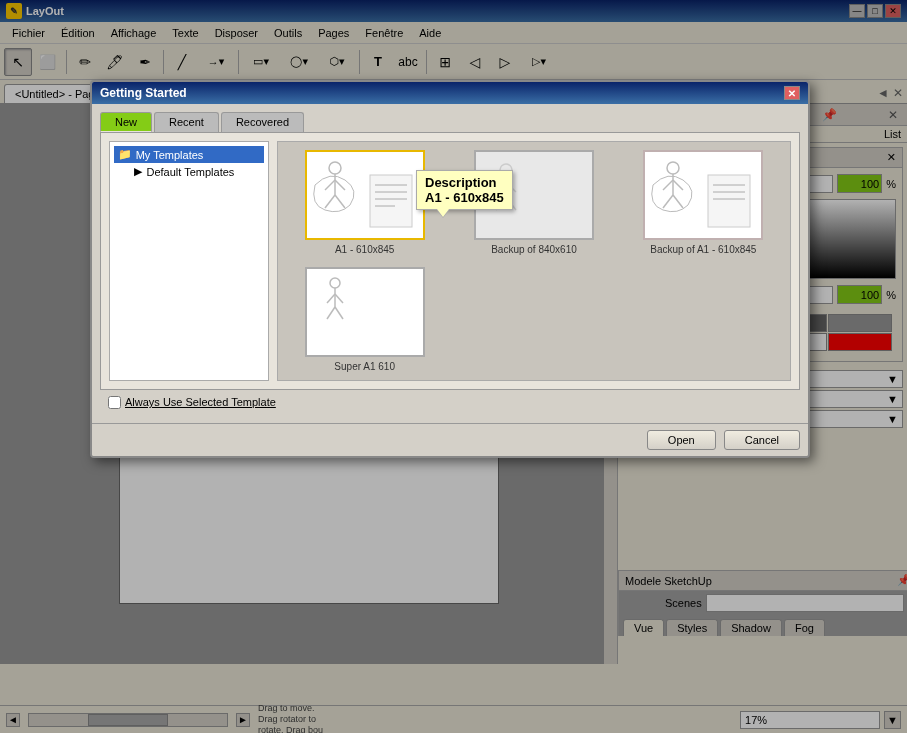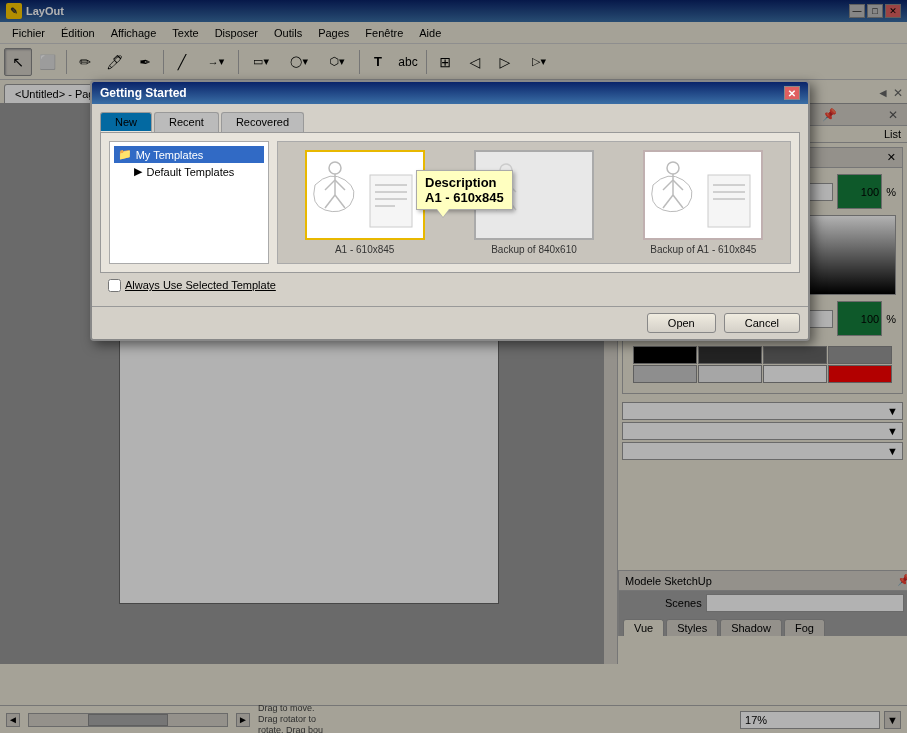--- a/index.html
+++ b/index.html
@@ -227,23 +227,23 @@
       flex-direction: column;
       gap: 6px;
     }
     .color-input-row {
       display: flex;
       align-items: center;
       gap: 4px;
     }
     .percent-input {
       width: 45px;
-      height: 35px;
+      height: 19px;
       border: 1px solid #999;
-      background: #15803d;
+      background: #84cc16;
       font-size: 11px;
       padding: 0 2px;
       text-align: right;
     }
     .percent-label {
       font-size: 11px;
     }
     #color-gradient {
       width: 100%;
       height: 80px;
@@ -350,21 +350,21 @@
       padding: 3px 14px;
       background: #bbb;
       border: 1px solid #999;
       border-bottom: none;
       cursor: pointer;
       font-size: 11px;
       border-radius: 3px 3px 0 0;
       margin-right: 2px;
     }
     .dialog-tab.active {
-      background: #0369a1;
+      background: #84cc16;
       border-bottom: 1px solid #e8e4dc;
       position: relative;
       z-index: 2;
     }
 
     #dialog-content {
       background: #e8e4dc;
       border: 1px solid #999;
       display: flex;
       gap: 8px;
@@ -861,20 +861,34 @@
                 <path d="M8 33 Q23 18 38 28 Q53 38 43 53 Q33 63 18 58 Q3 53 8 33Z" fill="none" stroke="#bbb" stroke-width="1"></path>
                 <rect x="63" y="23" width="42" height="52" fill="#f5f5f5" stroke="#ccc" stroke-width="1"></rect>
                 <line x1="68" y1="33" x2="100" y2="33" stroke="#aaa" stroke-width="1"></line>
                 <line x1="68" y1="40" x2="100" y2="40" stroke="#aaa" stroke-width="1"></line>
                 <line x1="68" y1="47" x2="100" y2="47" stroke="#aaa" stroke-width="1"></line>
               </svg>
             </div>
             <span class="template-label">Backup of A1 - 610x845</span>
           </div>
 
+          <div class="template-item">
+            <div class="template-thumb" style="border:2px solid #aaa;">
+              <svg width="116" height="86" viewBox="0 0 116 86">
+                <rect width="116" height="86" fill="white"></rect>
+                <circle cx="28" cy="14" r="5" fill="none" stroke="#bbb" stroke-width="1.5"></circle>
+                <line x1="28" y1="19" x2="28" y2="38" stroke="#bbb" stroke-width="1.5"></line>
+                <line x1="28" y1="25" x2="20" y2="34" stroke="#bbb" stroke-width="1.5"></line>
+                <line x1="28" y1="25" x2="36" y2="34" stroke="#bbb" stroke-width="1.5"></line>
+                <line x1="28" y1="38" x2="20" y2="50" stroke="#bbb" stroke-width="1.5"></line>
+                <line x1="28" y1="38" x2="36" y2="50" stroke="#bbb" stroke-width="1.5"></line>
+              </svg>
+            </div>
+            <span class="template-label">Super A1 610</span>
+          </div>
 
         </div>
       </div>
 
       <div id="dialog-footer">
         <label>
           <input type="checkbox" style="">
           <span>Always Use Selected Template</span>
         </label>
       </div>

